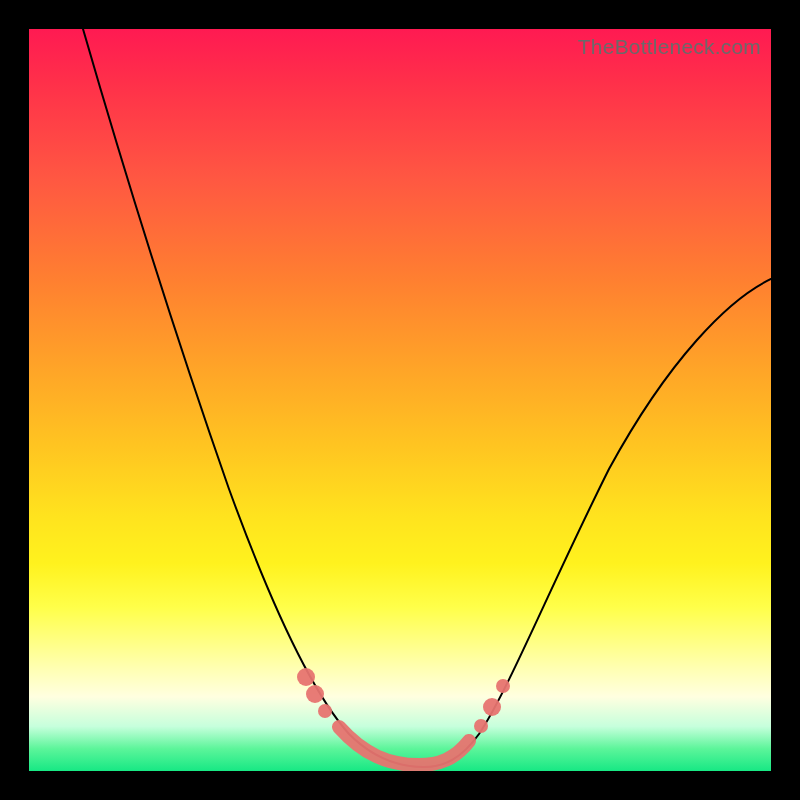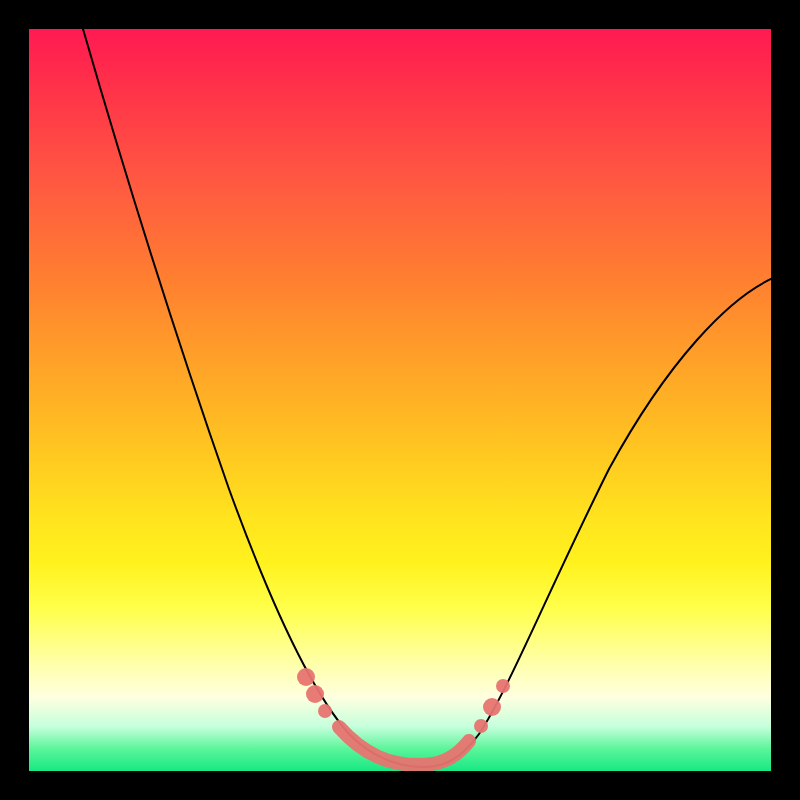--- a/index.html
+++ b/index.html
@@ -75,20 +75,21 @@
   .marker-dot {
     fill: #e77470;
     opacity: 0.95;
   }
 </style>
 </head>
 <body>
 
 <div class="frame">
   <div class="plot">
+    <div class="watermark">TheBottleneck.com</div>
 
     <svg class="overlay" viewBox="0 0 742 742">
 
       <path class="curve" d="M 54 0
                C 80 90, 130 260, 200 460
                C 240 570, 280 660, 320 705
                C 345 730, 370 738, 395 738
                C 415 738, 432 730, 450 705
                C 480 660, 520 560, 580 440
                C 640 330, 700 270, 742 250"></path>

